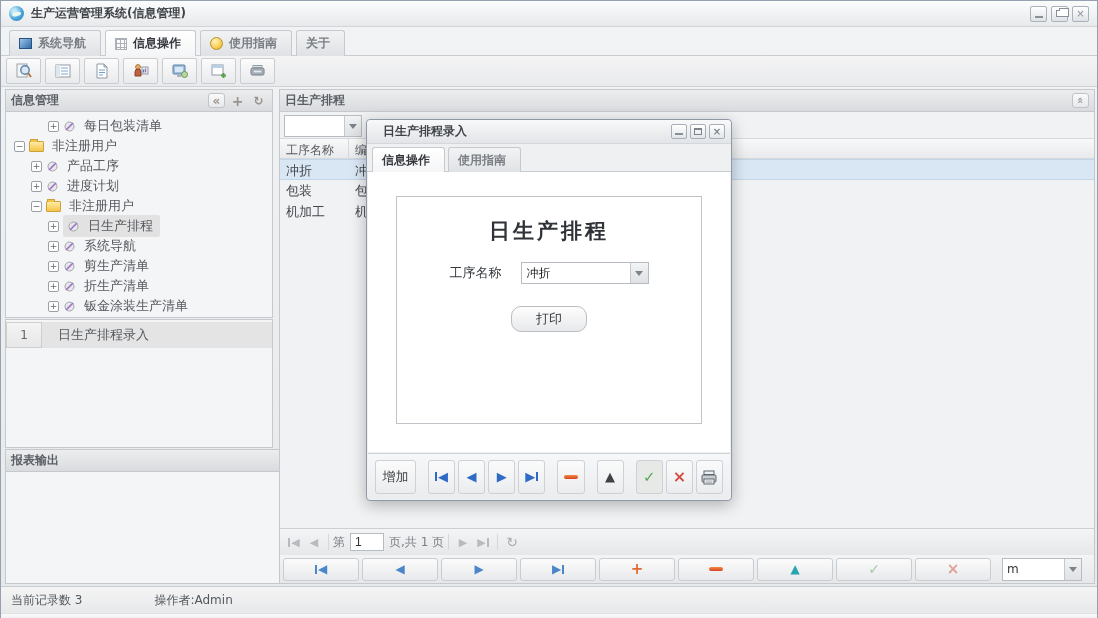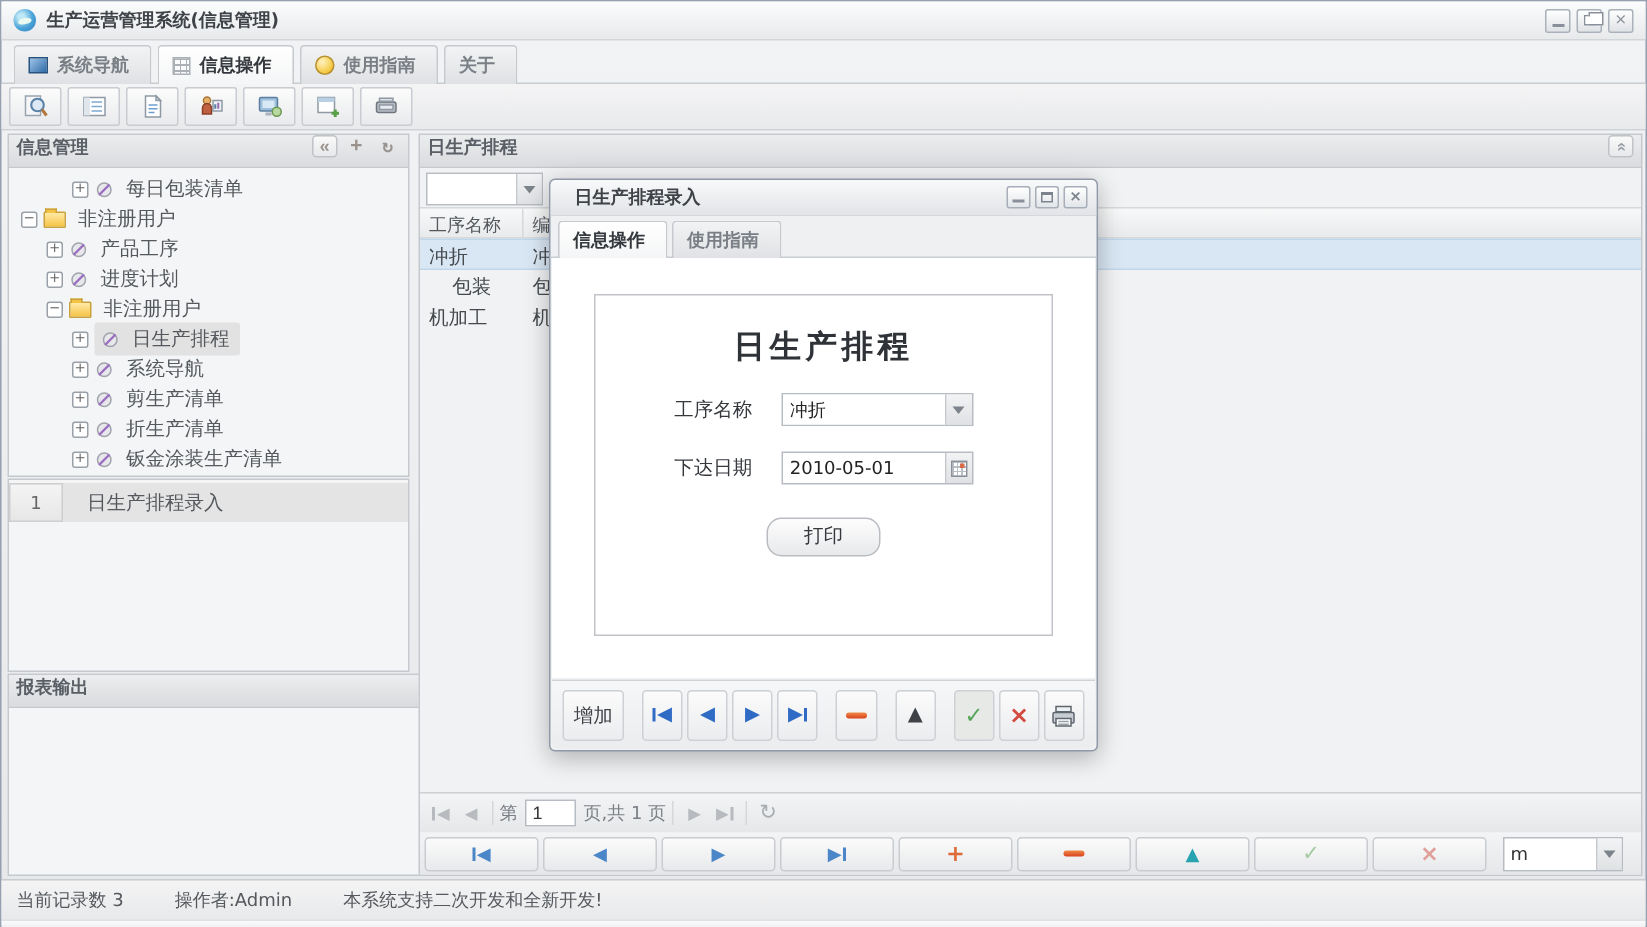--- a/index.html
+++ b/index.html
@@ -45,21 +45,21 @@
 
   
   .toolbar { position:absolute; left:0; top:55px; right:0; height:31px; padding:2px 5px;
     border-bottom:1px solid #cfd2d6; background:linear-gradient(#f4f4f5,#e9eaec); display:flex; gap:4px; }
   .tbtn { width:35px; height:26px; border:1px solid #c9ccd1; border-radius:2px;
     background:linear-gradient(#fcfcfc,#e9eaec); display:flex; align-items:center; justify-content:center; }
 
   
   .panel { position:absolute; border:1px solid #c5c8cd; background:#f4f5f6; }
   .phead { height:22px; background:linear-gradient(#ecedee,#d9dbde); border-bottom:1px solid #c5c8cd;
-    display:flex; align-items:flex-start; padding:0 5px; font-weight:bold; color:#5a5f66;font-family:Liberation Mono, monospace; }
+    display:flex; align-items:center; padding:0 5px; font-weight:bold; color:#5a5f66; }
   .ptools { margin-left:auto; display:flex; align-items:center; gap:4px; }
   .ptool { width:17px; height:15px; display:flex; align-items:center; justify-content:center;
     color:#9a938d; font-size:12px; font-weight:bold; }
   .ptool.boxed { border:1px solid #c0c3c8; border-radius:3px; background:linear-gradient(#fafafa,#e7e8ea); }
   .chev-up { display:inline-block; transform:rotate(90deg); font-size:11px; color:#9aa0a7; font-weight:bold; }
 
   
   .tree { padding-top:4px; }
   .trow { height:20px; display:flex; align-items:center; font-size:13px; color:#55595e; }
   .texp { width:11px; height:11px; border:1px solid #9aa0a7; background:#fff; border-radius:2px;
@@ -109,21 +109,21 @@
     display:flex; align-items:center; padding:0 3px; gap:3px; }
   .bbtn { flex:none; width:76px; height:23px; border:1px solid #c9ccd0; border-radius:3px;
     background:linear-gradient(#fbfbfb,#e8e9eb); display:flex; align-items:center; justify-content:center;
     font-size:12px; font-weight:bold; }
   .c-blue { color:#4b86c8; } .c-orange { color:#dd6b36; } .c-teal { color:#28a3b0; }
   .c-pgreen { color:#a3cba3; } .c-pred { color:#e0a09a; }
   .bbar .combo { width:80px; margin-left:8px; }
 
   
   .statusbar { position:absolute; left:0; right:0; top:585px; height:27px; border-top:1px solid #c9ccd0;
-    background:linear-gradient(#f4f4f5,#e8e9ea); display:flex; align-items:center; padding:0 10px; gap:34px;
+    background:linear-gradient(#f4f4f5,#e8e9ea); display:flex; align-items:center; padding:0 10px; gap:72px;
     color:#55595e; }
   .bottomstrip { position:absolute; left:0; right:0; top:612px; height:6px;
     background:linear-gradient(#fbfbfc,#eceef0); border-top:1px solid #dfe1e4; }
 
   
   .dialog { position:absolute; left:365px; top:118px; width:366px; height:382px;
     border:1px solid #8f99a8; border-radius:4px; background:#eef0f2;
     box-shadow:0 4px 16px rgba(0,0,0,.28); z-index:10; }
   .dtitle { height:24px; display:flex; align-items:center; padding:0 6px 0 16px;
     background:linear-gradient(#f8f9fa,#e2e4e7); border-bottom:1px solid #d4d7db;
@@ -149,21 +149,21 @@
   .fcombo .cbtn { width:18px; background:linear-gradient(#f2f3f4,#dfe1e4); border-left:1px solid #c5c8cd;
     display:flex; align-items:center; justify-content:center; }
   .calbtn { width:18px; background:linear-gradient(#f2f3f4,#dfe1e4); border-left:1px solid #c5c8cd;
     display:flex; align-items:center; justify-content:center; }
   .calicon { width:11px; height:11px; border:1px solid #8a9099; background:
     repeating-linear-gradient(#b9bec4 0 1px, transparent 1px 3px),
     repeating-linear-gradient(90deg,#b9bec4 0 1px, transparent 1px 3px), #fff; position:relative; }
   .calicon::after { content:""; position:absolute; right:1px; top:1px; width:3px; height:3px; background:#d86a4a; }
   .printbtn { display:block; margin:22px auto 0; width:76px; height:26px; border:1px solid #b9bdc2;
     border-radius:10px; background:linear-gradient(#fdfdfd,#e8e9eb); font-size:13px; color:#35393e;
-    font-family:Liberation Mono, monospace; text-align:center; line-height:24px; }
+    font-family:Liberation Sans, sans-serif; text-align:center; line-height:24px; }
   .dtoolbar { position:absolute; left:1px; right:1px; bottom:1px; height:46px;
     border-top:1px solid #d0d3d6; background:linear-gradient(#f6f7f8,#ebecee);
     border-radius:0 0 4px 4px; display:flex; align-items:center; padding:0 7px; gap:3px; }
   .dtb { height:34px; border:1px solid #cdd0d4; border-radius:3px;
     background:linear-gradient(#fbfbfb,#ebecee); display:flex; align-items:center; justify-content:center;
     font-size:13px; font-weight:bold; color:#3f4348; }
   .dtb.wtext { width:50px; font-weight:normal; }
   .dtb.wicon { width:33px; }
   .dtb.pressed { background:#e7e9e7; }
   .d-blue { color:#2f6bc5; } .d-green { color:#57a657; } .d-red { color:#d24a40; }
@@ -394,21 +394,21 @@
     <div class="gridhead">
       <span class="ghc" style="width:69px;">工序名称</span>
       <span class="ghc" style="width:120px;">编号</span>
       <span class="ghc" style="flex:1; border-right:none;"></span>
     </div>
     <div class="grow sel">
       <span class="gc" style="width:69px;">冲折</span>
       <span class="gc" style="width:120px;">冲折20100501</span>
     </div>
     <div class="grow">
-      <span class="gc" style="width:69px;text-align:center;">包装</span>
+      <span class="gc" style="width:69px;">包装</span>
       <span class="gc" style="width:120px;">包装20100501</span>
     </div>
     <div class="grow">
       <span class="gc" style="width:69px;">机加工</span>
       <span class="gc" style="width:120px;">机加工20100501</span>
     </div>
 
     <div class="pager" style="bottom:28px;">
       <span class="pgbtn bar-l">◀</span>
       <span class="pgbtn">◀</span>
@@ -467,29 +467,20 @@
     </div>
     <div class="dbody">
       <div class="formbox">
         <div class="fheading">日生产排程</div>
         <div class="frow">
           <span class="flabel">工序名称</span>
           <span class="fcombo">
             <input value="冲折" style="">
             <span class="cbtn">
                 <span class="arr-dn"></span>
-              </span>
-          </span>
-        </div>
-        <div class="frow">
-          <span class="flabel">下达日期</span>
-          <span class="fcombo">
-            <input value="2010-05-01" style="">
-            <span class="calbtn">
-                <span class="calicon"></span>
               </span>
           </span>
         </div>
         <div class="printbtn">打印</div>
       </div>
     </div>
     <div class="dtoolbar">
       <span class="dtb wtext">增加</span>
       <span class="gap"></span>
       <span class="dtb wicon d-blue bar-l">◀</span>
@@ -513,17 +504,16 @@
             <line x1="6.5" y1="14" x2="13.5" y2="14" stroke="#9aa0a8"></line>
             <line x1="6.5" y1="15.8" x2="13.5" y2="15.8" stroke="#9aa0a8"></line>
           </svg>
       </span>
     </div>
   </div>
 
   <div class="statusbar">
     <span>当前记录数 3</span>
     <span>操作者:Admin</span>
-    <span>本系统支持二次开发和全新开发!</span>
   </div>
   <div class="bottomstrip"></div>
 
 </div>
 
 </body></html>

